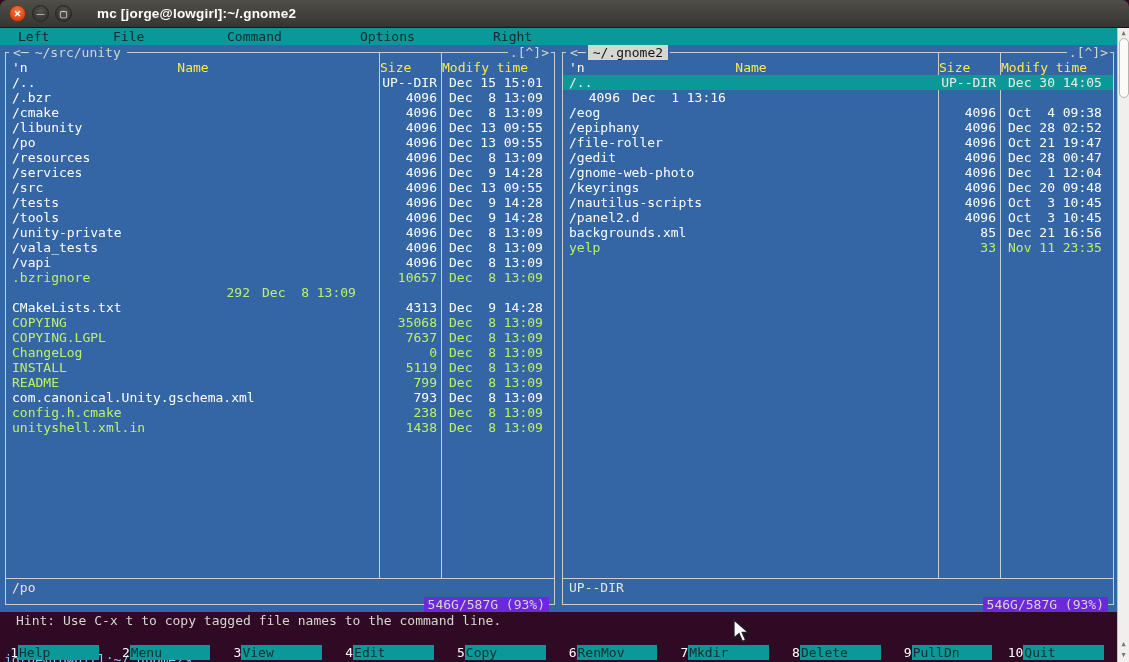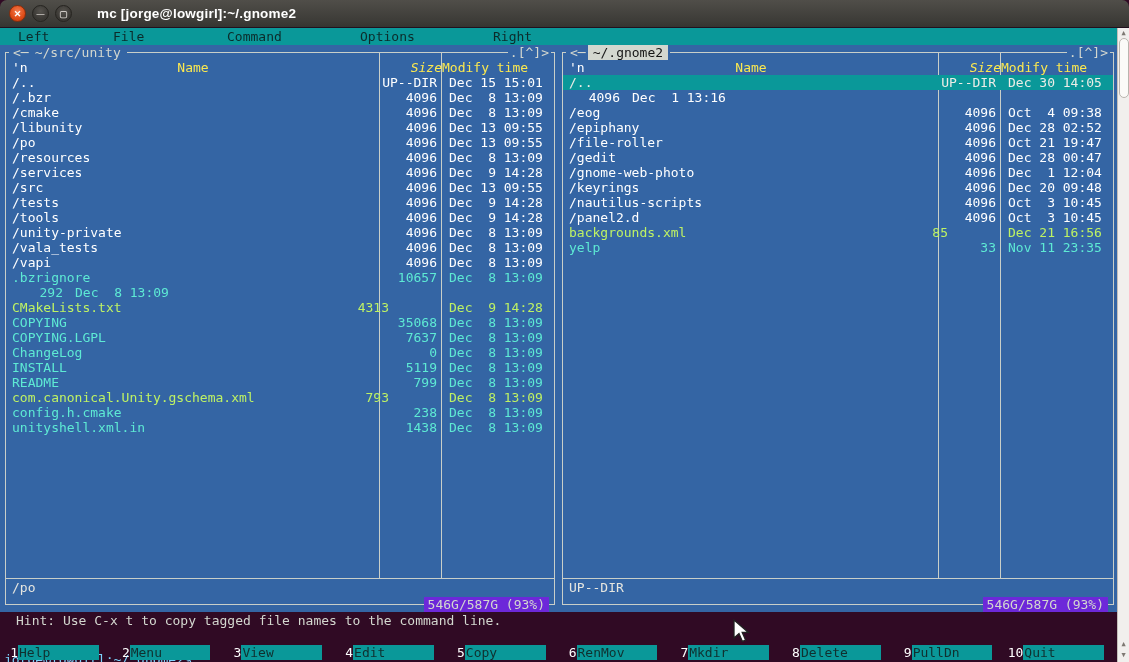--- a/index.html
+++ b/index.html
@@ -35,30 +35,30 @@
   .panel.right{left:559px;width:558px;}
   .frame{position:absolute;left:3px;right:3px;top:7px;bottom:7px;border:1px solid #C9CFC9;}
   .ptitle{position:absolute;left:7px;right:7px;top:0;height:15px;display:flex;justify-content:space-between;z-index:3;}
   .ptitle .grp{display:flex;}
   .ptitle span{background:#3465A4;color:#D3D7CF;white-space:pre;padding:0 2px;}
   .ptitle .ttl.active{background:#D3D7CF;color:#161616;padding:0 5px;}
   .ptitle .ttl.inactive{padding:0 4px;}
   .phead{position:absolute;left:4px;right:4px;top:15px;height:15px;display:flex;z-index:2;}
   .h-name{flex:1;position:relative;text-align:center;color:#FCE94F;}
   .h-name .sort{position:absolute;left:6px;top:0;color:#fff;}
-  .h-size{flex:0 0 62px;text-align:right;color:#FCE94F;font-style:italic;}
+  .h-size{flex:0 0 62px;text-align:left;color:#FCE94F;}
   .h-mtime{flex:0 0 112px;color:#FCE94F;}
   .prows{position:absolute;left:4px;right:4px;top:30px;height:503px;overflow:hidden;z-index:2;}
   .row{display:flex;height:15px;line-height:15px;cursor:default;}
   .c-name{flex:1;padding-left:6px;white-space:pre;overflow:hidden;}
   .c-size{flex:0 0 57px;padding-right:5px;text-align:right;white-space:pre;}
   .c-mtime{flex:0 0 105px;padding-left:7px;white-space:pre;}
   .row.dir{color:#FFFFFF;}
-  .row.file{color:#5eead4;}
-  .row.tagged{color:#bef264;gap:48px;}
+  .row.file{color:#bef264;justify-content:center;}
+  .row.tagged{color:#ffffff;}
   .row.selected{background:#0A9899;color:#EDEDE7;}
   .vsep{position:absolute;top:7px;height:527px;width:1px;background:#C9CFC9;z-index:1;}
   .vsep.s1{right:178px;}
   .vsep.s2{right:116px;}
   .hsep{position:absolute;left:3px;right:3px;top:533px;height:1px;background:#C9CFC9;}
   .pstatus{position:absolute;left:10px;top:535px;height:15px;color:#E6E6E0;white-space:pre;z-index:2;}
   .pfoot{position:absolute;right:9px;bottom:0;height:15px;z-index:3;}
   .pfoot span{background:#6d28d9;color:#D3D7CF;padding:0 4px;white-space:pre;}
   
   .hintline{position:absolute;left:16px;top:585px;height:15px;color:#D3D7CF;white-space:pre;}

